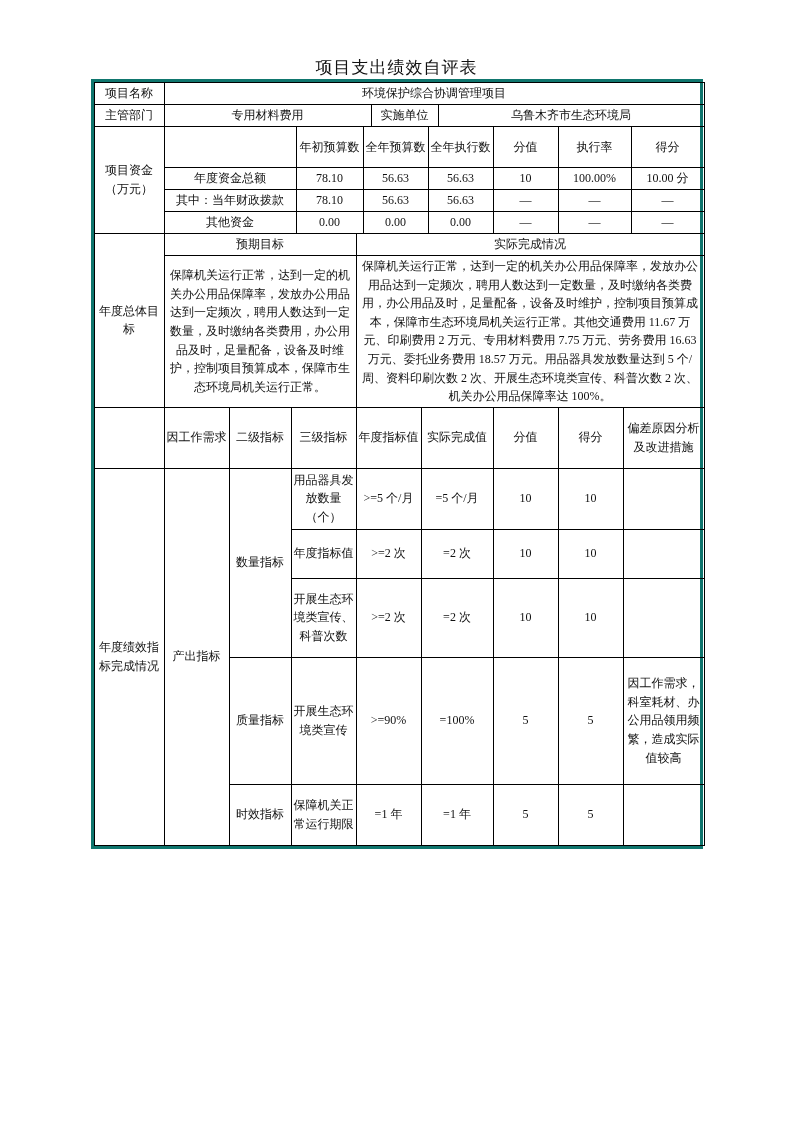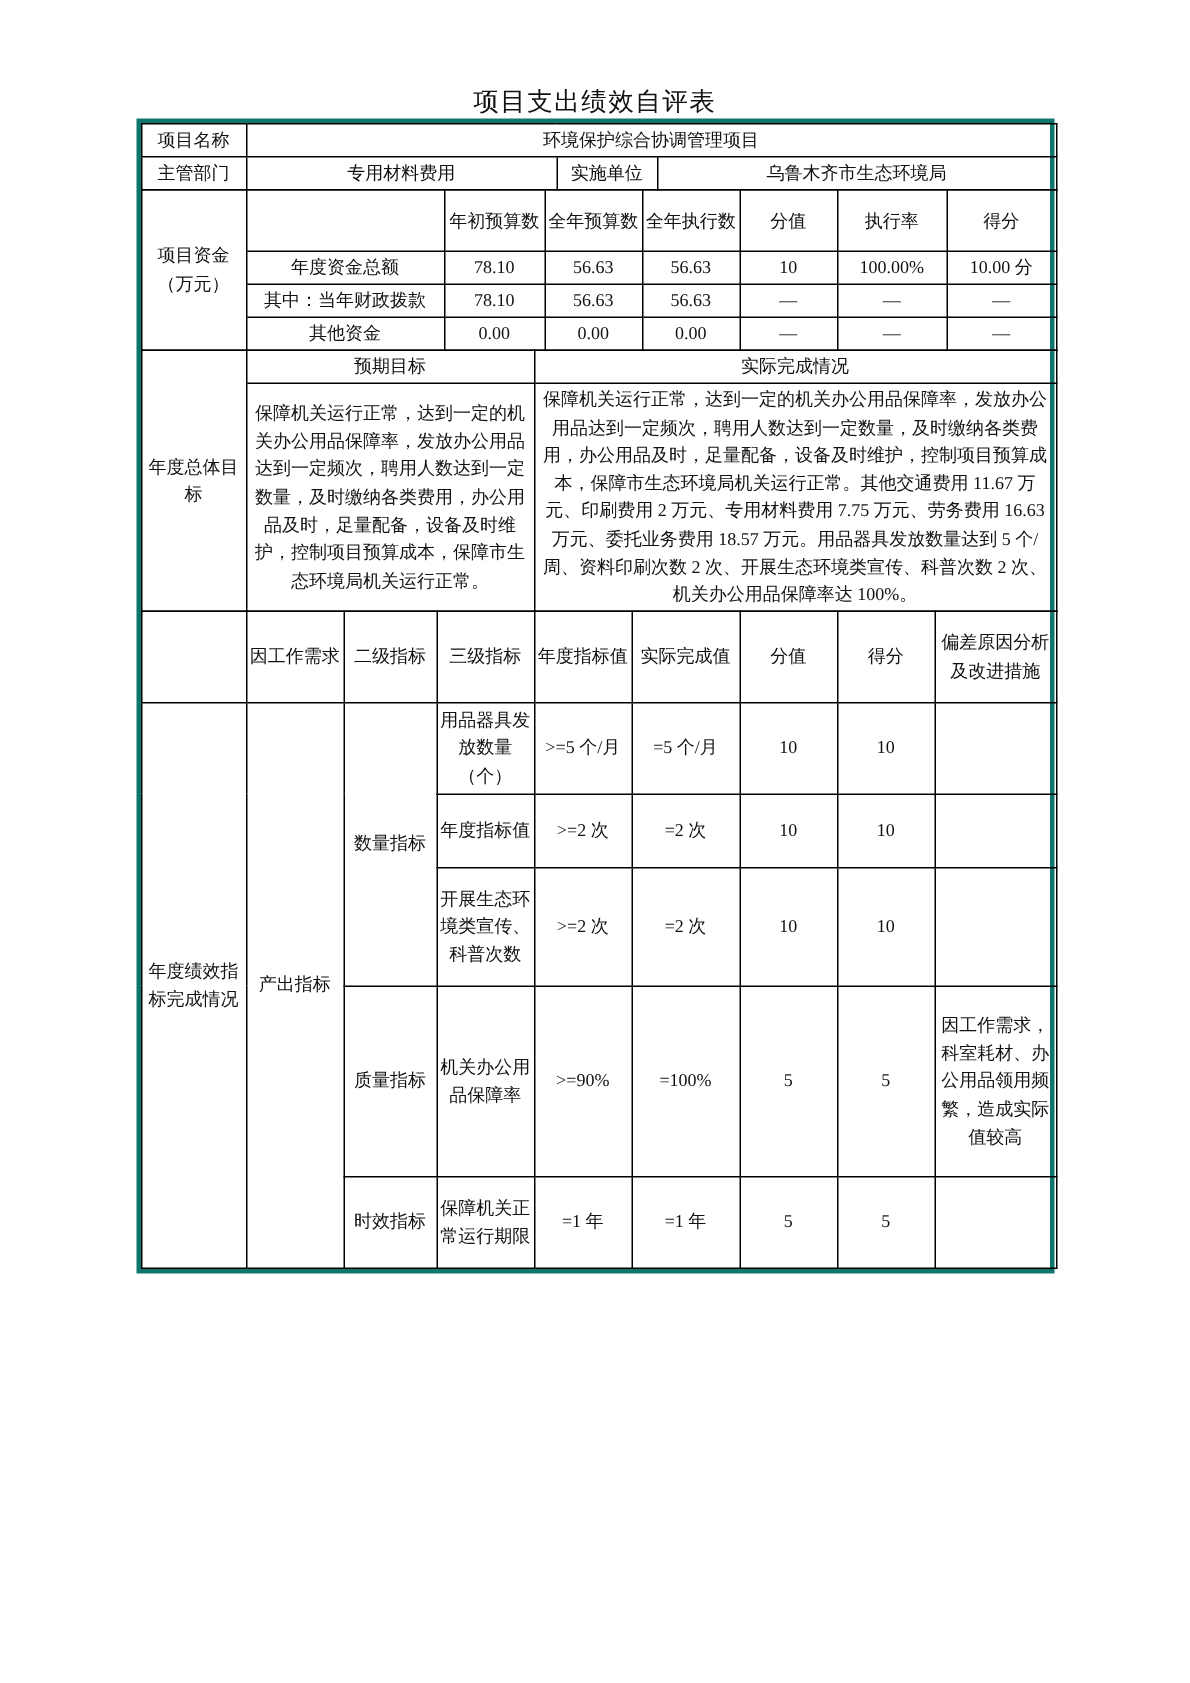--- a/index.html
+++ b/index.html
@@ -210,21 +210,21 @@
       <tr style="height:79px">
         <td class="pad-wide">开展生态环境类宣传、科普次数</td>
         <td class="nowrap">&gt;=2 次</td>
         <td class="nowrap">=2 次</td>
         <td class="nowrap">10</td>
         <td class="nowrap">10</td>
         <td class="deviation-cell"></td>
       </tr>
       <tr style="height:127px">
         <td>质量指标</td>
-        <td class="pad-wide">机关办公用品保障率</td>
+        <td class="pad-wide">开展生态环境类宣传</td>
         <td class="nowrap">&gt;=90%</td>
         <td class="nowrap">=100%</td>
         <td class="nowrap">5</td>
         <td class="nowrap">5</td>
         <td class="deviation-cell">因工作需求，科室耗材、办公用品领用频繁，造成实际值较高</td>
       </tr>
       <tr style="height:61px">
         <td>时效指标</td>
         <td class="pad-wide">保障机关正常运行期限</td>
         <td class="nowrap">=1 年</td>

